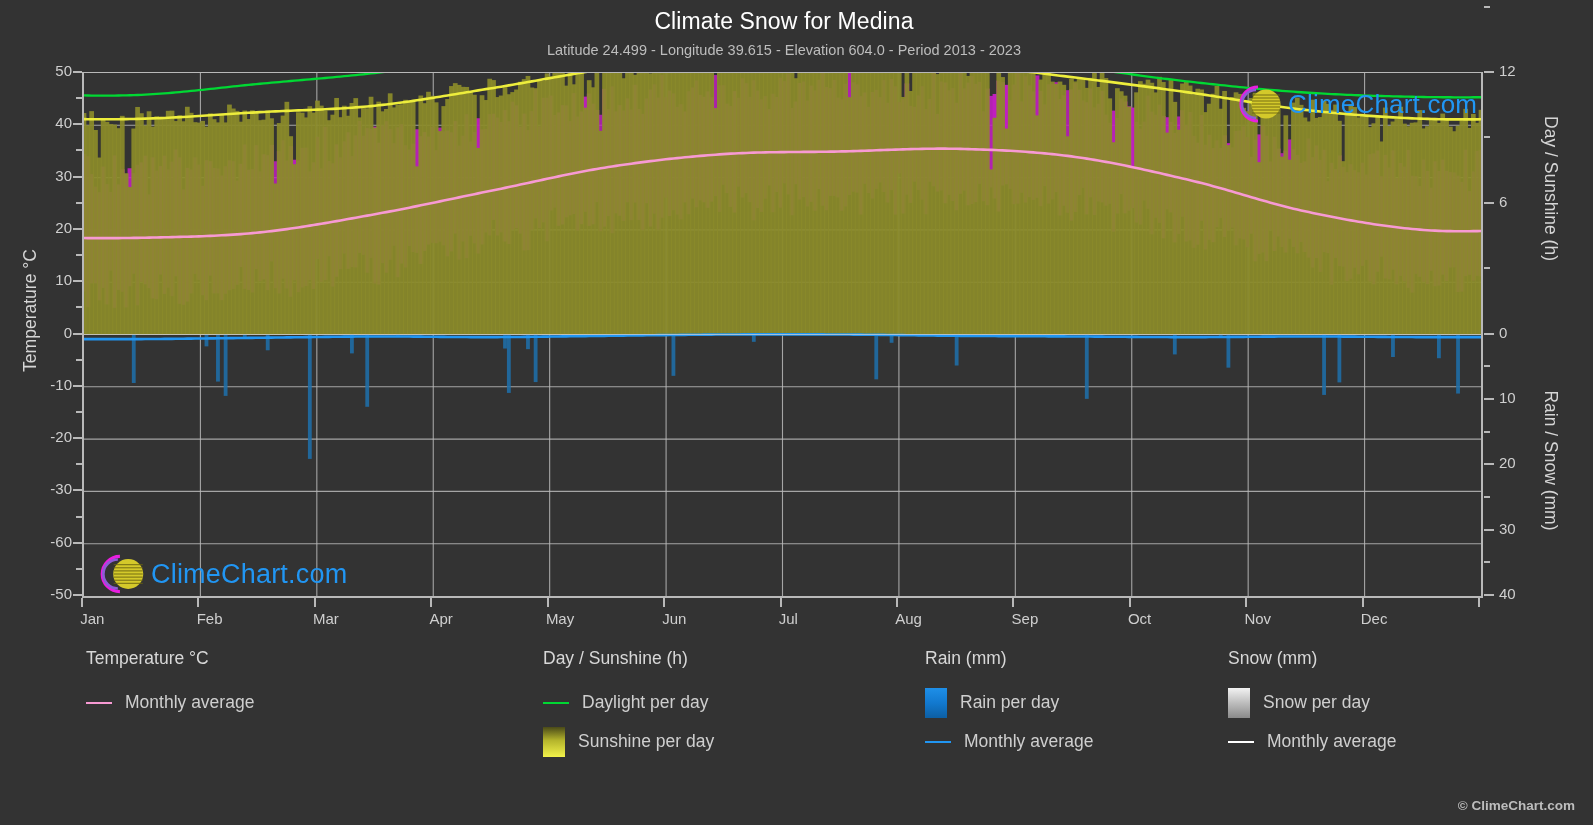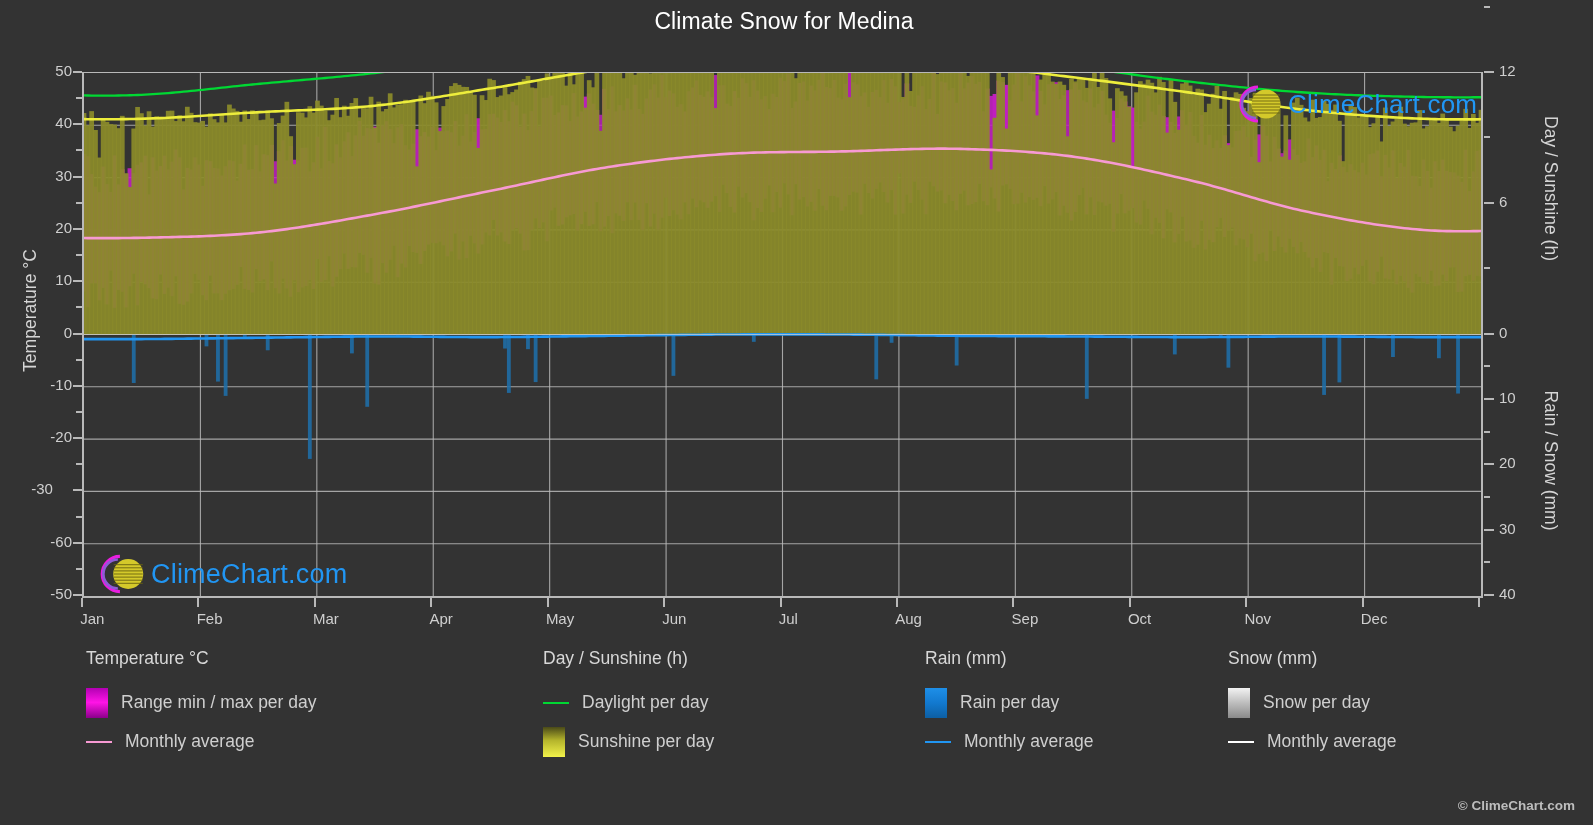--- a/index.html
+++ b/index.html
@@ -98,20 +98,21 @@
   #logo-top .logo-text { font-size: 26px; }
   #logo-bottom { left: 93px; top: 549px; }
   #logo-bottom .logo-text { font-size: 27px; }
 </style>
 </head>
 <body>
 
 <div id="page">
 
   <div id="chart-title">Climate Snow for Medina</div>
+  <div id="chart-subtitle">Latitude 24.499 - Longitude 39.615 - Elevation 604.0 - Period 2013 - 2023</div>
 
   <div id="plot">
     <svg id="plot-svg" width="1397" height="523" viewBox="0 0 1397 523" preserveAspectRatio="none">
       <defs>
         <clipPath id="clipPlot">
             <rect x="0" y="0" width="1397" height="523"></rect>
           </clipPath>
         <linearGradient id="gradTempSwatch" x1="0" y1="0" x2="0" y2="1">
           <stop offset="0%" stop-color="#b300b3"></stop>
           <stop offset="45%" stop-color="#ff00e0"></stop>
@@ -927,21 +928,21 @@
       <div class="tick-label ytick-left" style="left: 12px; top: 218.9px;">20</div>
       <div class="tickmark" style="left: 73px; top: 227.9px; width: 9px; height: 2px;"></div>
       <div class="tick-label ytick-left" style="left: 12px; top: 271.2px;">10</div>
       <div class="tickmark" style="left: 73px; top: 280.2px; width: 9px; height: 2px;"></div>
       <div class="tick-label ytick-left" style="left: 12px; top: 323.5px;">0</div>
       <div class="tickmark" style="left: 73px; top: 332.5px; width: 9px; height: 2px;"></div>
       <div class="tick-label ytick-left" style="left: 12px; top: 375.8px;">-10</div>
       <div class="tickmark" style="left: 73px; top: 384.8px; width: 9px; height: 2px;"></div>
       <div class="tick-label ytick-left" style="left: 12px; top: 428.1px;">-20</div>
       <div class="tickmark" style="left: 73px; top: 437.1px; width: 9px; height: 2px;"></div>
-      <div class="tick-label ytick-left" style="left: 12px; top: 480.4px; text-align: center;">-30</div>
+      <div class="tick-label ytick-left" style="left: 12px; top: 480.4px;">-30</div>
       <div class="tickmark" style="left: 73px; top: 489.4px; width: 9px; height: 2px;"></div>
       <div class="tick-label ytick-left" style="left: 12px; top: 532.7px;">-60</div>
       <div class="tickmark" style="left: 73px; top: 541.7px; width: 9px; height: 2px;"></div>
       <div class="tick-label ytick-left" style="left: 12px; top: 585px;">-50</div>
       <div class="tickmark" style="left: 73px; top: 594px; width: 9px; height: 2px;"></div>
       <div class="tickmark" style="left: 76px; top: 97.15px; width: 6px; height: 2px;"></div>
       <div class="tickmark" style="left: 76px; top: 149.45px; width: 6px; height: 2px;"></div>
       <div class="tickmark" style="left: 76px; top: 201.75px; width: 6px; height: 2px;"></div>
       <div class="tickmark" style="left: 76px; top: 254.05px; width: 6px; height: 2px;"></div>
       <div class="tickmark" style="left: 76px; top: 306.35px; width: 6px; height: 2px;"></div>
@@ -1036,24 +1037,20 @@
         <line x1="20" y1="33" x2="48" y2="33"></line>
       </g>
     </svg>
     <span class="logo-text">ClimeChart.com</span>
   </div>
 
   <div id="legend">
     <div class="legend-col" id="legend-temperature" style="left:86px">
         <div class="legend-head">Temperature °C</div>
         <div class="legend-row">
-          <span class="swatch-box" style="background: linear-gradient(rgb(179, 0, 179) 0%, rgb(255, 20, 230) 48%, rgb(139, 0, 139) 100%);"></span>
-          <span class="legend-label">Range min / max per day</span>
-        </div>
-        <div class="legend-row">
           <span class="swatch-line" style="border-top-color: rgb(247, 154, 211);"></span>
           <span class="legend-label">Monthly average</span>
         </div>
       </div>
     <div class="legend-col" id="legend-daysun" style="left:543px">
         <div class="legend-head">Day / Sunshine (h)</div>
         <div class="legend-row">
           <span class="swatch-line" style="border-top-color: rgb(0, 216, 51);"></span>
           <span class="legend-label">Daylight per day</span>
         </div>

